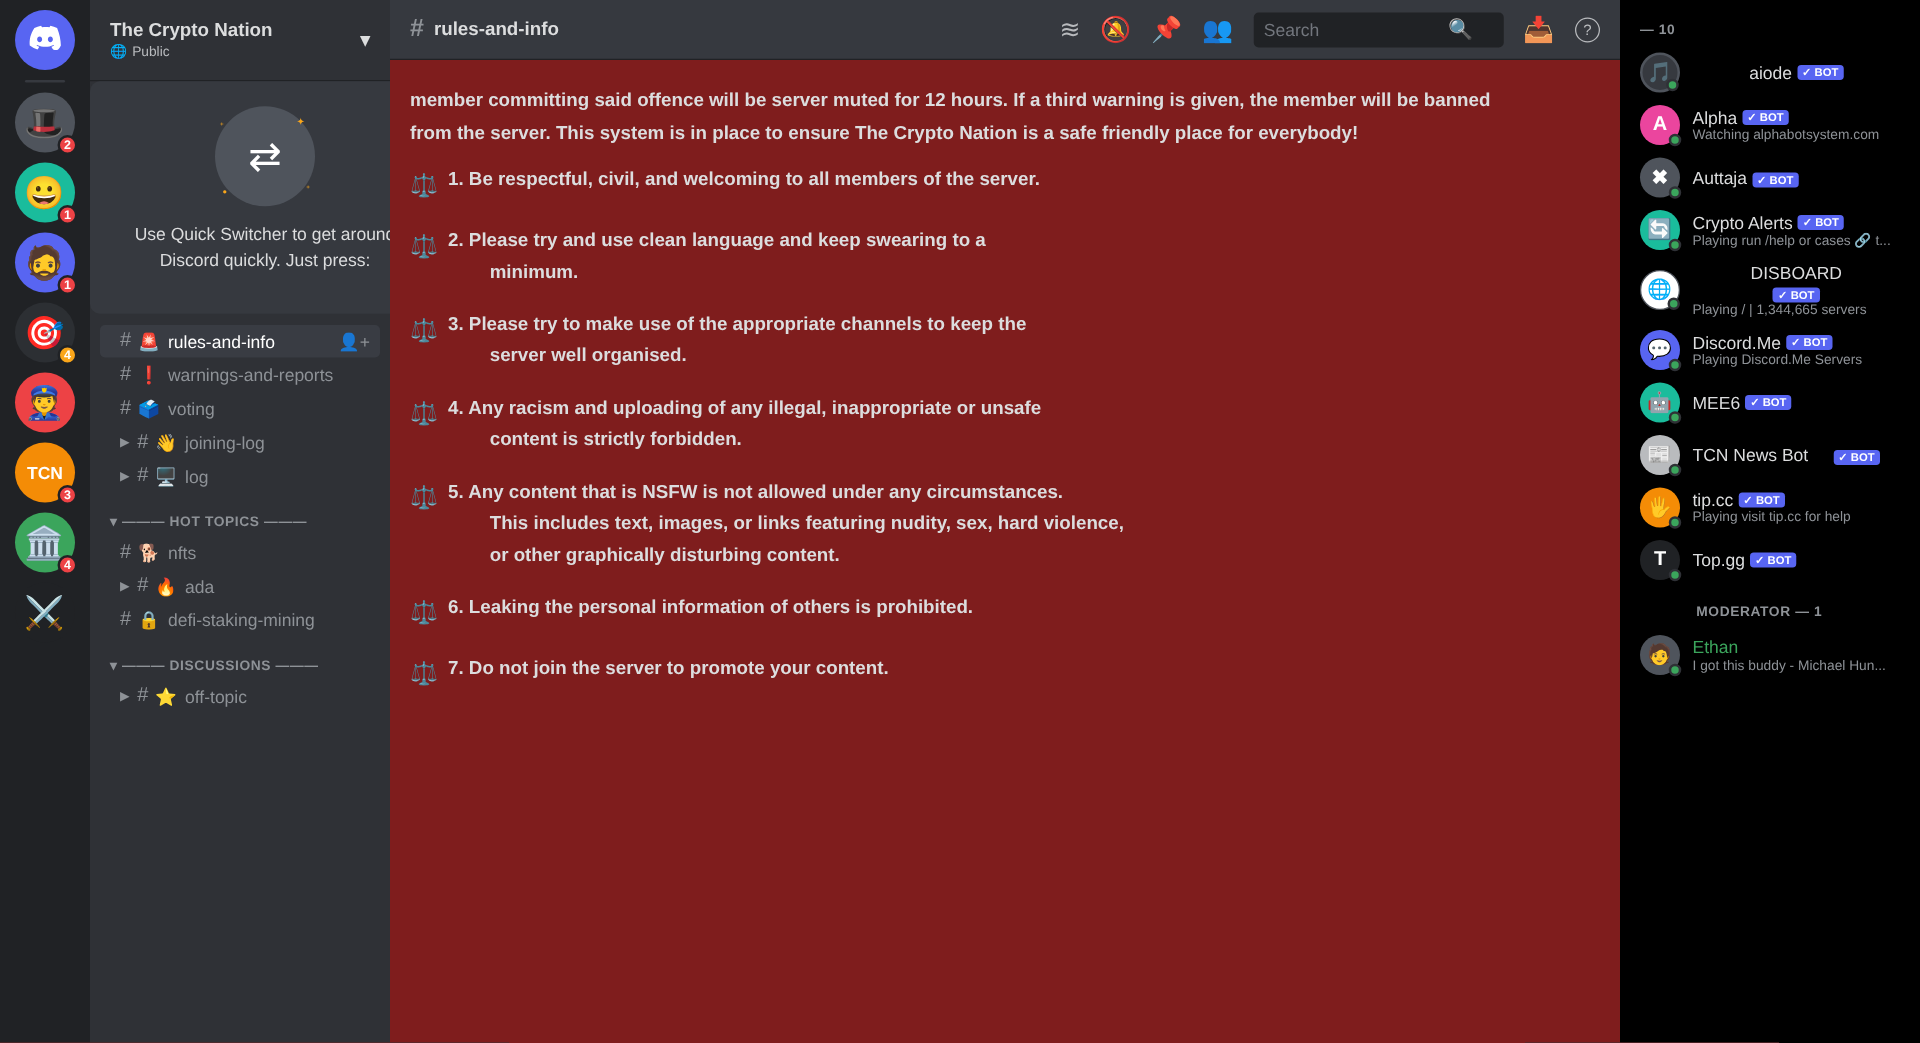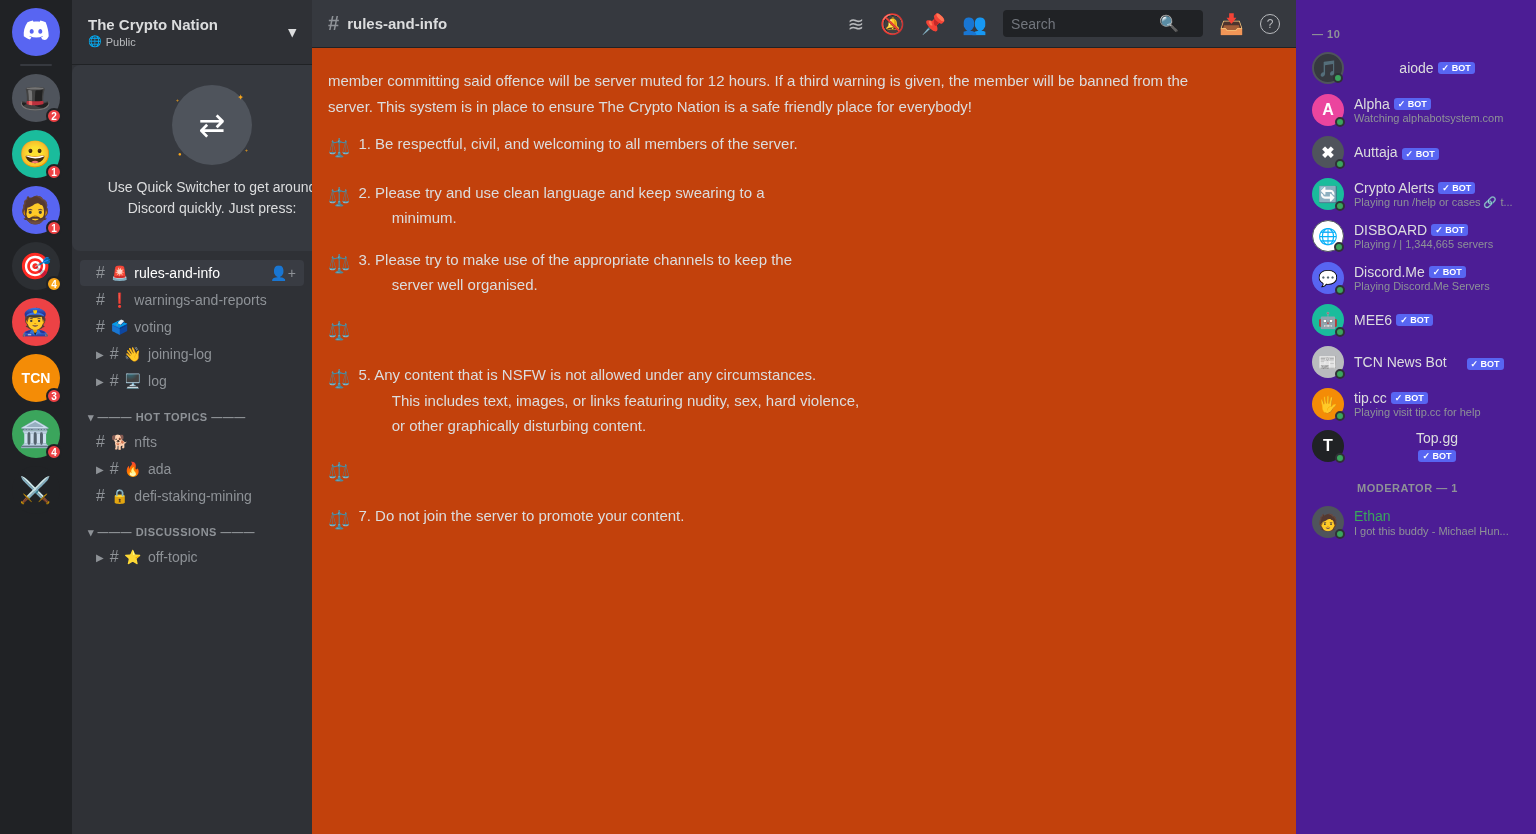--- a/index.html
+++ b/index.html
@@ -226,43 +226,44 @@
       font-size: 14px;
       width: 140px;
     }
     .search-bar input::placeholder { color: #72767d; }
 
     
     .messages-area {
       flex: 1;
       overflow-y: auto;
       padding: 20px 72px 20px 16px;
-      background: #c2410c;
+      background: #7f1d1d;
       font-size: 15px;
       line-height: 1.7;
+      font-weight: bold;
     }
     .message-content p {
       margin-bottom: 12px;
       color: #dcddde;
     }
     .rule-item {
       display: flex;
       margin-bottom: 16px;
       align-items: flex-start;
       gap: 8px;
     }
     .rule-icon { font-size: 18px; flex-shrink: 0; margin-top: 2px; }
     .rule-text { color: #dcddde; }
 
     
     .members-sidebar {
       width: 240px;
-      background: #4c1d95;
+      background: #000000;
       overflow-y: auto;
-      padding: 28px 8px;
+      padding: 18px 8px;
       flex-shrink: 0;
     }
     .members-section-title {
       font-size: 11px;
       font-weight: 600;
       color: #8e9297;
       text-transform: uppercase;
       letter-spacing: 0.5px;
       padding: 0 8px 8px;
     }
@@ -509,27 +510,29 @@
       <div class="rule-item">
         <span class="rule-icon">⚖️</span>
         <span class="rule-text">2. Please try and use clean language and keep swearing to a<br>&nbsp;&nbsp;&nbsp;&nbsp;&nbsp;&nbsp;&nbsp;&nbsp;minimum.</span>
       </div>
       <div class="rule-item">
         <span class="rule-icon">⚖️</span>
         <span class="rule-text">3. Please try to make use of the appropriate channels to keep the<br>&nbsp;&nbsp;&nbsp;&nbsp;&nbsp;&nbsp;&nbsp;&nbsp;server well organised.</span>
       </div>
       <div class="rule-item">
         <span class="rule-icon">⚖️</span>
+        <span class="rule-text">4. Any racism and uploading of any illegal, inappropriate or unsafe<br>&nbsp;&nbsp;&nbsp;&nbsp;&nbsp;&nbsp;&nbsp;&nbsp;content is strictly forbidden.</span>
       </div>
       <div class="rule-item">
         <span class="rule-icon">⚖️</span>
         <span class="rule-text">5. Any content that is NSFW is not allowed under any circumstances.<br>&nbsp;&nbsp;&nbsp;&nbsp;&nbsp;&nbsp;&nbsp;&nbsp;This includes text, images, or links featuring nudity, sex, hard violence,<br>&nbsp;&nbsp;&nbsp;&nbsp;&nbsp;&nbsp;&nbsp;&nbsp;or other graphically disturbing content.</span>
       </div>
       <div class="rule-item">
         <span class="rule-icon">⚖️</span>
+        <span class="rule-text">6. Leaking the personal information of others is prohibited.</span>
       </div>
       <div class="rule-item">
         <span class="rule-icon">⚖️</span>
         <span class="rule-text">7. Do not join the server to promote your content.</span>
       </div>
     </div>
   </div>
 </div>
 
 <div class="members-sidebar">
@@ -588,21 +591,21 @@
       <div class="member-activity">Playing run /help or cases 🔗 t...</div>
     </div>
   </div>
 
   <div class="member-item">
     <div class="member-avatar" style="background:#fff; border:1px solid #4f545c;">
       <span style="font-size:16px;">🌐</span>
       <div class="member-status online"></div>
     </div>
     <div class="member-info">
-      <div style="display:flex; align-items:center; gap:4px;">
+      <div style="display:flex; align-items:center; gap:4px;flex-direction:column;">
         <span class="member-name">DISBOARD</span>
         <span class="bot-badge">✓ BOT</span>
       </div>
       <div class="member-activity">Playing / | 1,344,665 servers</div>
     </div>
   </div>
 
   <div class="member-item">
     <div class="member-avatar" style="background:#5865f2;">
       <span style="font-size:16px; color:white;">💬</span>
@@ -656,21 +659,21 @@
       <div class="member-activity">Playing visit tip.cc for help</div>
     </div>
   </div>
 
   <div class="member-item">
     <div class="member-avatar" style="background:#202225;">
       <span style="font-size:16px; color:white; font-weight:bold;">T</span>
       <div class="member-status online"></div>
     </div>
     <div class="member-info">
-      <div style="display:flex; align-items:center; gap:4px;flex-direction:column;">
+      <div style="display:flex; align-items:center; gap:4px;">
         <span class="member-name">Top.gg</span>
         <span class="bot-badge">✓ BOT</span>
       </div>
     </div>
   </div>
 
   <div class="members-section-title" style="margin-top:16px;margin-left:45px;">MODERATOR — 1</div>
 
   <div class="member-item">
     <div class="member-avatar" style="background:#4f545c;">

